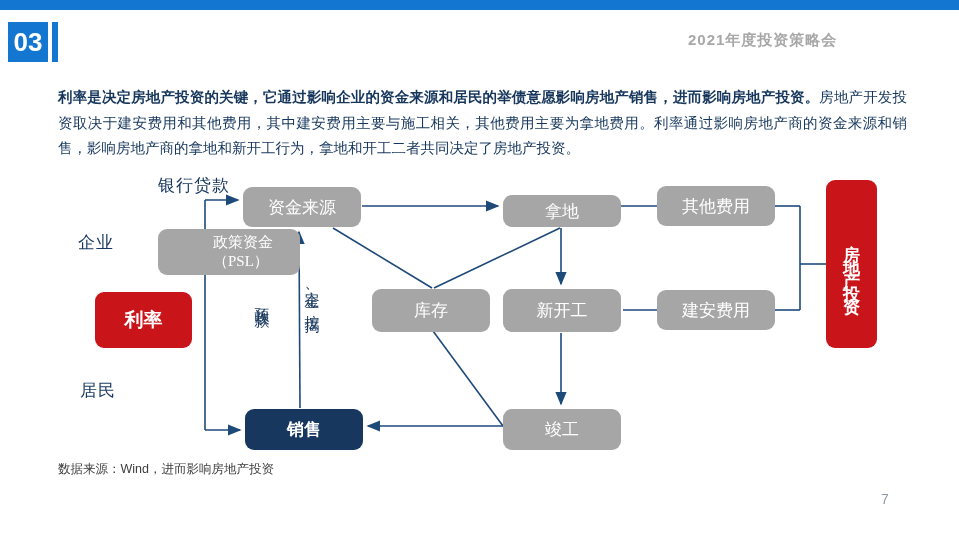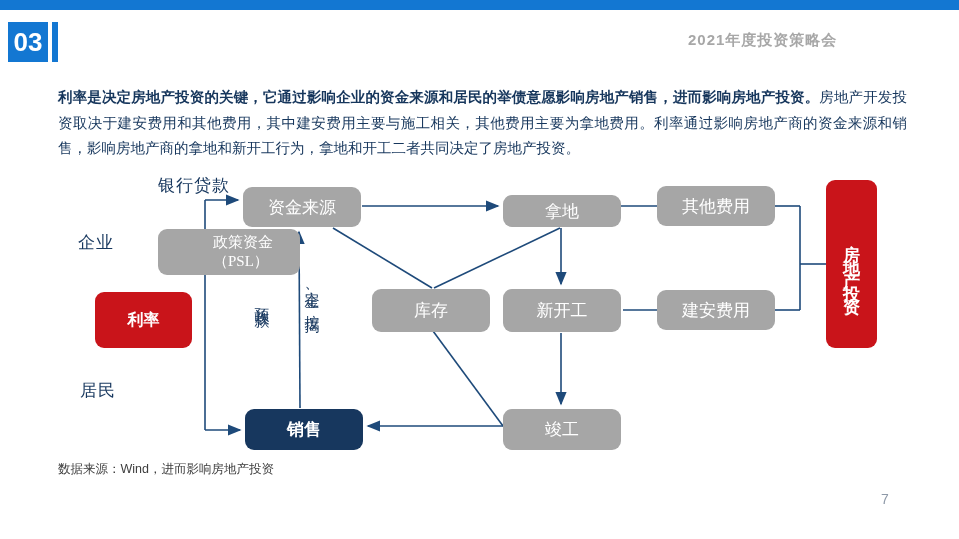--- a/index.html
+++ b/index.html
@@ -87,21 +87,21 @@
   <div class="node" style="left:243px;top:187px;width:118px;height:40px;">资金来源</div>
   <div class="node two" style="left:158px;top:229px;width:114px;height:46px;padding-left:28px;">政策资金
 （PSL）</div>
   <div class="node" style="left:503px;top:187px;width:118px;height:32px;margin-top:8px;">拿地</div>
   <div class="node" style="left:657px;top:186px;width:118px;height:40px;">其他费用</div>
   <div class="node" style="left:372px;top:289px;width:118px;height:43px;">库存</div>
   <div class="node" style="left:503px;top:289px;width:118px;height:43px;">新开工</div>
   <div class="node" style="left:657px;top:290px;width:118px;height:40px;">建安费用</div>
   <div class="node" style="left:503px;top:409px;width:118px;height:41px;">竣工</div>
   <div class="node navy" style="left:245px;top:409px;width:118px;height:41px;">销售</div>
-  <div class="node red" style="left:95px;top:292px;width:97px;height:56px;font-size:16px;">利率</div>
+  <div class="node red" style="left:95px;top:292px;width:97px;height:56px;font-size:19px;">利率</div>
   <div class="node red vert" style="left:826px;top:180px;width:51px;height:168px;">
     <span>房地产投资</span>
   </div>
 
   <div class="lbl" style="left:158px;top:174px;">银行贷款</div>
   <div class="lbl" style="left:78px;top:231px;">企业</div>
   <div class="lbl" style="left:80px;top:379px;">居民</div>
   <div class="lbl v" style="left:252px;top:296px;height:66px;">预收款</div>
   <div class="lbl v" style="left:302px;top:279px;height:100px;">定金、按揭</div>
 

